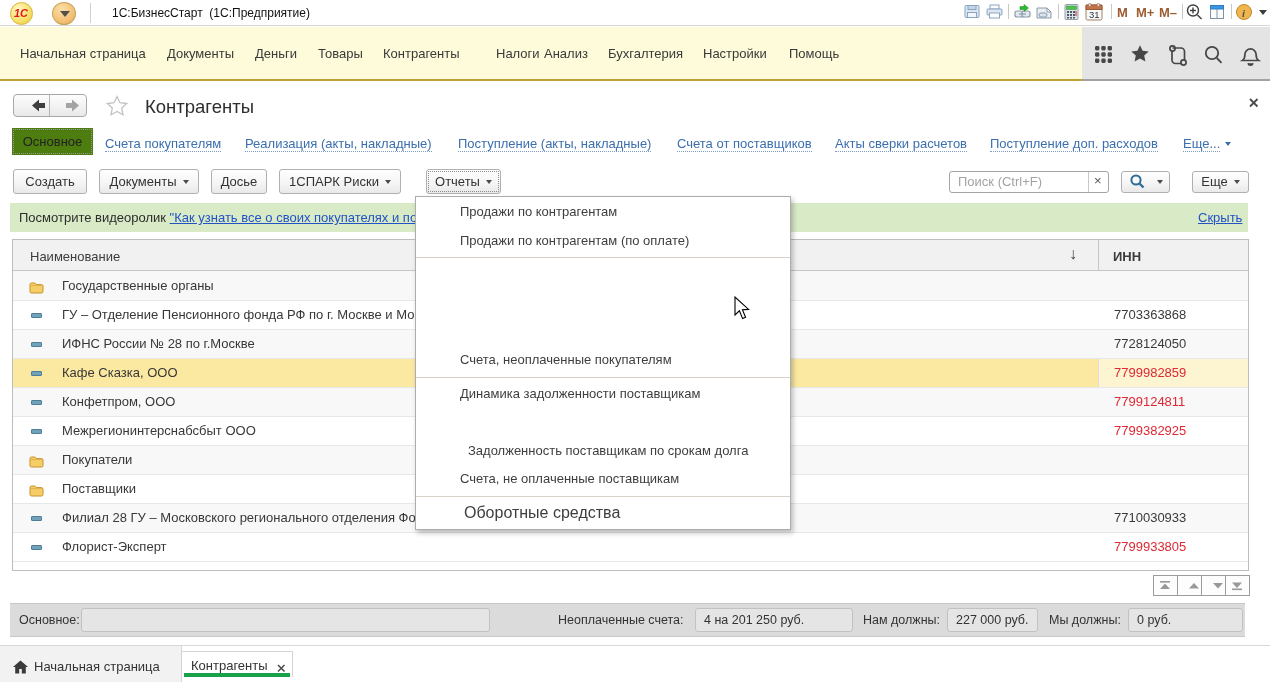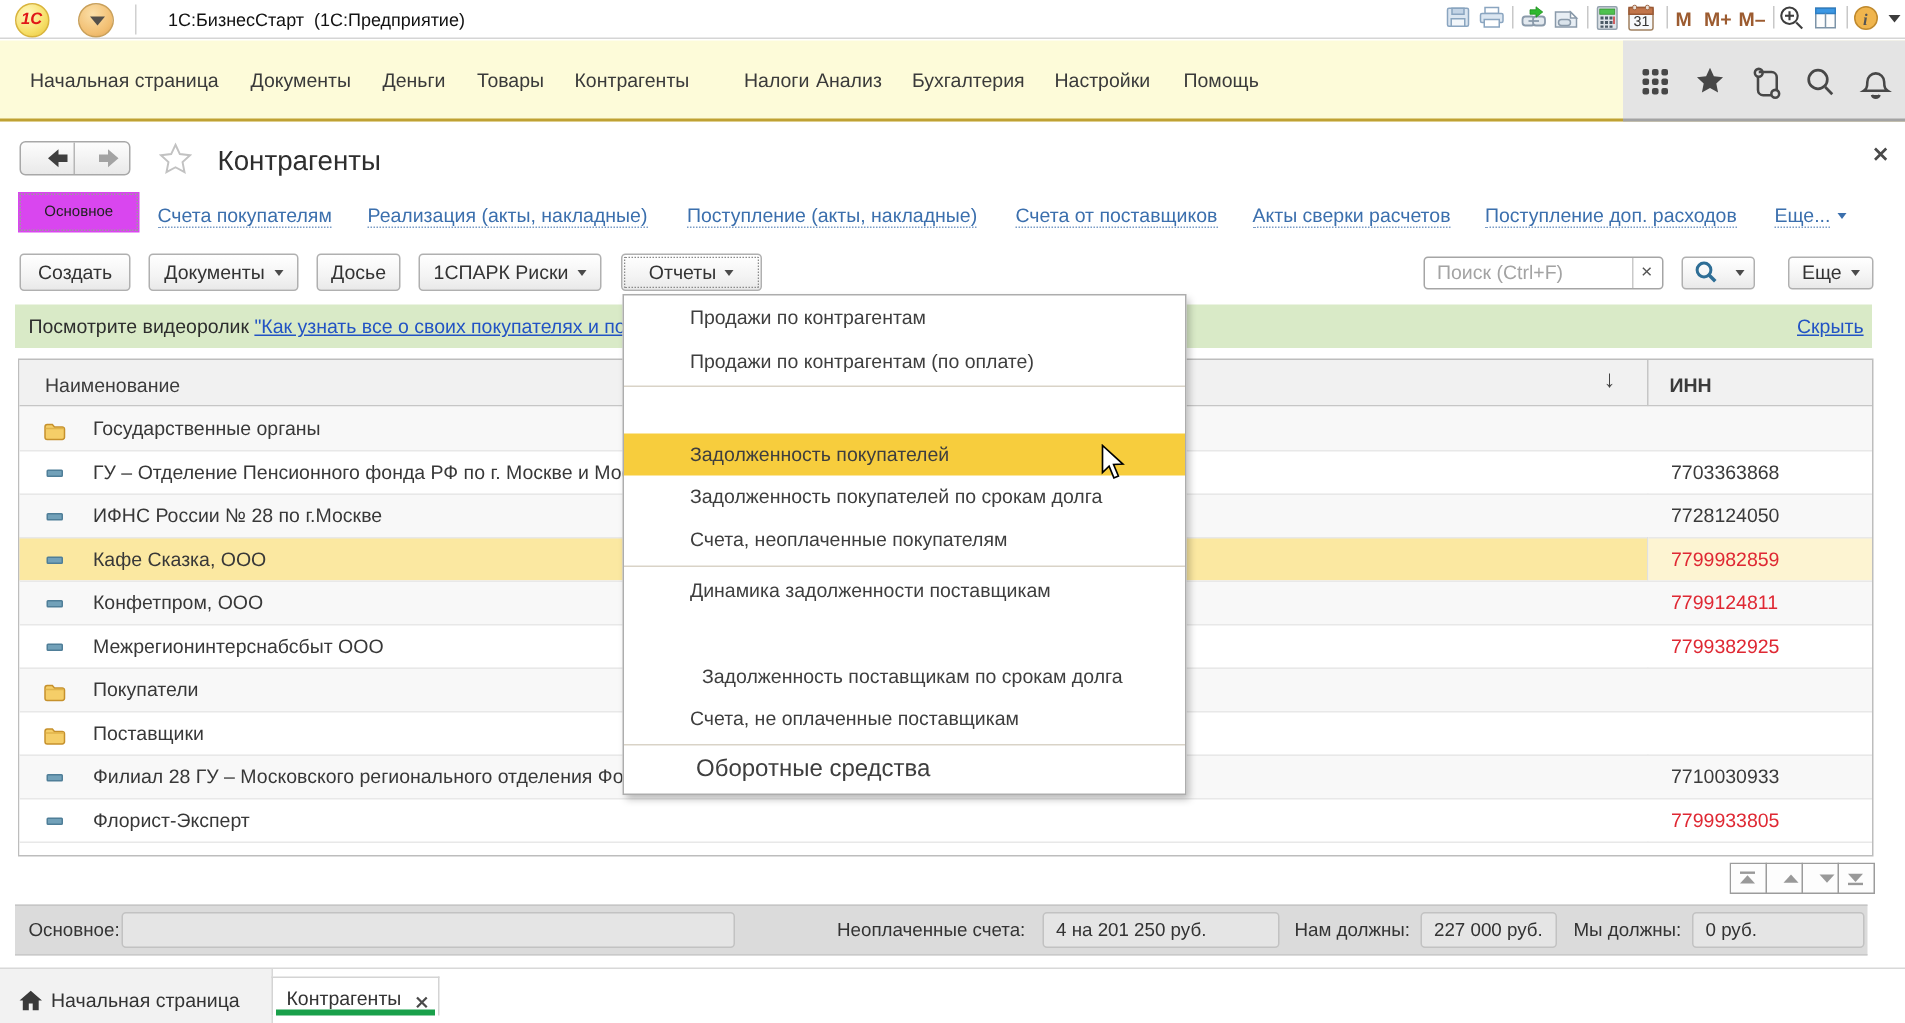--- a/index.html
+++ b/index.html
@@ -167,34 +167,34 @@
   <path d="M66 11.5 l-7 -6 v3.5 h-6 v5 h6 v3.5 z" fill="#a3a3a3"></path>
 </svg>
 <svg class="abs" style="left:105px;top:94px;" width="24" height="24">
   <path d="M12 2.5 l2.9 6.2 6.8 0.8 -5 4.6 1.3 6.7 -6 -3.3 -6 3.3 1.3 -6.7 -5 -4.6 6.8 -0.8 z" fill="#fff" stroke="#c2c2c2" stroke-width="1.3"></path>
 </svg>
 <div class="abs" style="left:145px;top:96px;font-size:18.5px;color:#2e2e2e;">Контрагенты</div>
 <svg class="abs" style="left:1249px;top:98px;" width="10" height="10">
   <path d="M1 1 L8.5 8.5 M8.5 1 L1 8.5" stroke="#4a4a4a" stroke-width="1.8"></path>
 </svg>
 
-<div class="abs" style="left:12px;top:128px;width:81px;height:27px;background:#d946ef;outline:1px dotted #9a9a9a;outline-offset:-2px;font-size:10px;color:#222;text-align:center;line-height:27px;">Основное</div>
+<div class="abs" style="left:12px;top:128px;width:81px;height:27px;background:#4d7c0f;outline:1px dotted #9a9a9a;outline-offset:-2px;font-size:13px;color:#222;text-align:center;line-height:27px;">Основное</div>
 <div class="abs t13" style="left:105px;top:136px;"><span class="link dotted">Счета покупателям</span></div>
 <div class="abs t13" style="left:245px;top:136px;"><span class="link dotted">Реализация (акты, накладные)</span></div>
 <div class="abs t13" style="left:458px;top:136px;"><span class="link dotted">Поступление (акты, накладные)</span></div>
 <div class="abs t13" style="left:677px;top:136px;"><span class="link dotted">Счета от поставщиков</span></div>
 <div class="abs t13" style="left:835px;top:136px;"><span class="link dotted">Акты сверки расчетов</span></div>
 <div class="abs t13" style="left:990px;top:136px;"><span class="link dotted">Поступление доп. расходов</span></div>
 <div class="abs t13" style="left:1183px;top:136px;"><span class="link dotted">Еще...</span><span class="caret" style="border-top-color:#3b6fad;margin-left:5px;"></span></div>
 
 <div class="btn" style="left:13px;top:169px;width:74px;">Создать</div>
 <div class="btn" style="left:99px;top:169px;width:100px;">Документы<span class="caret"></span></div>
 <div class="btn" style="left:211px;top:169px;width:56px;">Досье</div>
 <div class="btn" style="left:279px;top:169px;width:122px;">1СПАРК Риски<span class="caret"></span></div>
-<div class="btn" style="left:414px;top:169px;width:94px;outline:1px dotted #8a8a8a;outline-offset:-3px;">Отчеты<span class="caret"></span></div>
+<div class="btn" style="left:426px;top:169px;width:75px;outline:1px dotted #8a8a8a;outline-offset:-3px;">Отчеты<span class="caret"></span></div>
 
 <div class="abs" style="left:949px;top:171px;width:160px;height:22px;border:1px solid #a5a5a5;border-radius:3px;background:#fff;"></div>
 <div class="abs" style="left:958px;top:174px;font-size:13px;color:#a3a3a3;">Поиск (Ctrl+F)</div>
 <div class="abs" style="left:1088px;top:172px;width:1px;height:20px;background:#c9c9c9;"></div>
 <div class="abs" style="left:1094px;top:173px;font-size:13px;color:#555;">×</div>
 <div class="btn" style="left:1121px;top:171px;width:49px;height:22px;line-height:20px;">
   <svg width="20" height="16" style="vertical-align:-3px">
     <circle cx="8" cy="7" r="4.6" fill="none" stroke="#2e6e96" stroke-width="2"></circle>
     <line x1="11.5" y1="10.5" x2="15.5" y2="14.5" stroke="#2e6e96" stroke-width="2.4"></line>
   </svg><span class="caret" style="margin-left:9px;"></span>
@@ -304,22 +304,20 @@
 <div class="abs" style="left:184px;top:673px;width:106px;height:4px;background:#19a04a;"></div>
 <div class="abs t13" style="left:191px;top:658px;color:#333;">Контрагенты</div>
 <svg class="abs" style="left:277px;top:664px;" width="9" height="9">
     <path d="M1 1 L7.5 7.5 M7.5 1 L1 7.5" stroke="#4a4a4a" stroke-width="1.5"></path>
   </svg>
 
 <div class="abs" style="left:415px;top:196px;width:376px;height:334px;background:#fff;border:1px solid #adadad;box-shadow:2px 3px 5px rgba(0,0,0,0.25);z-index:50;" id="menu">
     <div style="position:absolute;left:0;top:1px;width:374px;height:28.6px;font-size:13px;color:#3e3e3e;line-height:28.6px;padding-left:44px;white-space:nowrap;">Продажи по контрагентам</div>
     <div style="position:absolute;left:0;top:29.6px;width:374px;height:28.6px;font-size:13px;color:#3e3e3e;line-height:28.6px;padding-left:44px;white-space:nowrap;">Продажи по контрагентам (по оплате)</div>
     <div style="position:absolute;left:0;top:60.2px;width:374px;height:1px;background:#d9d3c7;"></div>
-    <div style="position:absolute;left:0;top:91.80000000000001px;width:374px;height:28.6px;background:#f7cd3d;font-size:13px;color:#3e3e3e;line-height:28.6px;padding-left:44px;white-space:nowrap;">Задолженность покупателей</div>
-    <div style="position:absolute;left:0;top:120.4px;width:374px;height:28.6px;font-size:13px;color:#3e3e3e;line-height:28.6px;padding-left:44px;white-space:nowrap;">Задолженность покупателей по срокам долга</div>
     <div style="position:absolute;left:0;top:149px;width:374px;height:28.6px;font-size:13px;color:#3e3e3e;line-height:28.6px;padding-left:44px;white-space:nowrap;">Счета, неоплаченные покупателям</div>
     <div style="position:absolute;left:0;top:179.6px;width:374px;height:1px;background:#d9d3c7;"></div>
     <div style="position:absolute;left:0;top:182.6px;width:374px;height:28.6px;font-size:13px;color:#3e3e3e;line-height:28.6px;padding-left:44px;white-space:nowrap;">Динамика задолженности поставщикам</div>
     <div style="position:absolute;left:0;top:239.79999999999998px;width:374px;height:28.6px;font-size:13px;color:#3e3e3e;line-height:28.6px;padding-left:52px;white-space:nowrap;">Задолженность поставщикам по срокам долга</div>
     <div style="position:absolute;left:0;top:268.4px;width:374px;height:28.6px;font-size:13px;color:#3e3e3e;line-height:28.6px;padding-left:44px;white-space:nowrap;">Счета, не оплаченные поставщикам</div>
     <div style="position:absolute;left:0;top:299px;width:374px;height:1px;background:#d9d3c7;"></div>
     <div style="position:absolute;left:4px;top:302px;width:374px;height:28.6px;font-size:16px;color:#3e3e3e;line-height:28.6px;padding-left:44px;white-space:nowrap;">Оборотные средства</div>
     <svg style="position:absolute;left:318px;top:99px;" width="20" height="26">
       <path d="M1 1 L1 19 L5.4 14.8 L8.6 22.6 L11.6 21.3 L8.4 13.7 L14.6 13.4 Z" fill="#fff" stroke="#000" stroke-width="1.1"></path>
     </svg>

